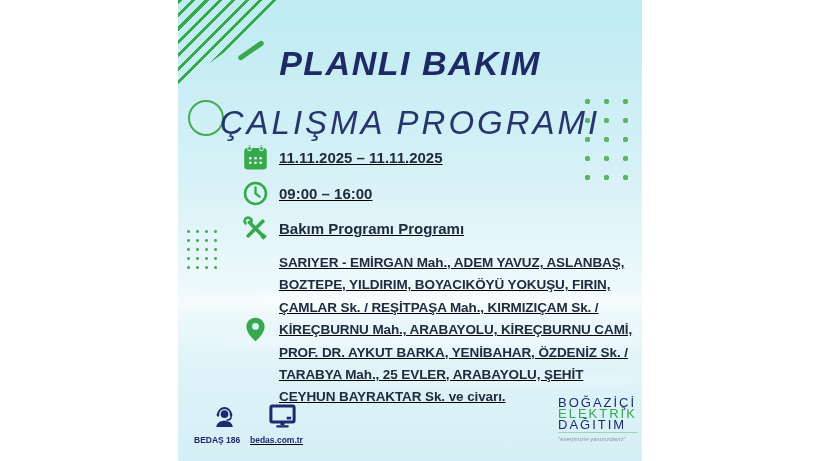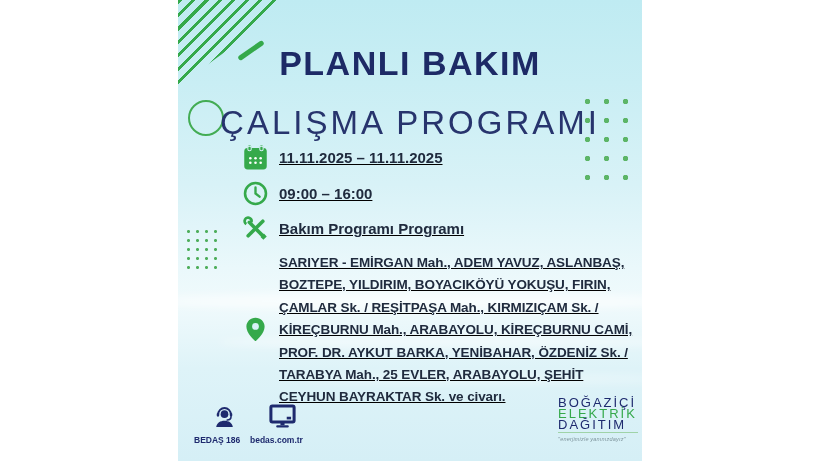--- a/index.html
+++ b/index.html
@@ -39,21 +39,21 @@
     background-image:radial-gradient(circle, #5cb567 2.5px, rgba(92,181,103,0) 3px);
     background-size:19px 19px; background-position:2px 2px;
   }
   .dots-left {
     position:absolute; left:5px; top:226px; width:39px; height:48px;
     background-image:radial-gradient(circle, #4fae5c 1.3px, rgba(79,174,92,0) 1.6px);
     background-size:9px 9px; background-position:1px 1px;
   }
 
   
-  .title-wrap { position:absolute; left:0; top:44px; width:464px; text-align:center; }
+  .title-wrap { position:absolute; left:0; top:44px; width:464px; text-align:center;font-style:italic; }
   .title-main {
     font-size:34px; font-weight:800; letter-spacing:1.5px;
     color:#1d2a66;
   }
   .title-sub {
     margin-top:21px; font-size:33px; font-weight:500; letter-spacing:3px;
     color:#27346d;
   }
 
   
@@ -68,21 +68,21 @@
   .row.r-loc  { top:250px; }
   .loc-lines { padding-top:2px; }
   .loc-lines .txt { line-height:22.4px; font-size:13.5px; letter-spacing:-0.1px; }
 
   
   .footer { position:absolute; left:0; bottom:8px; width:464px; height:52px; }
   .contact { position:absolute; top:0; text-align:left; }
   .contact .cicon { height:30px; display:flex; align-items:flex-end; justify-content:center; }
   .contact .clabel { margin-top:4px; font-size:8.5px; font-weight:700; color:#1e2a6e; white-space:nowrap; }
   .contact.c1 { left:16px;  width:60px; }
-  .contact.c2 { left:72px;  width:64px; }
+  .contact.c2 { left:72px;  width:64px;text-decoration:underline; }
   .contact.c3 { left:128px; width:66px; }
 
   .brand { position:absolute; right:4px; top:-4px; width:80px; text-align:left; }
   .brand div { font-size:13px; font-weight:400; letter-spacing:2px; line-height:11px; white-space:nowrap; }
   .brand .b-navy { color:#1e2a6e; }
   .brand .b-green { color:#35a94b; }
   .brand .b-tagline {
     margin-top:2px; font-size:5.5px; font-weight:400; letter-spacing:0.2px;
     color:#7e949c; font-style:italic; border-top:1px solid #9fd3a8; padding-top:1px;
   }

